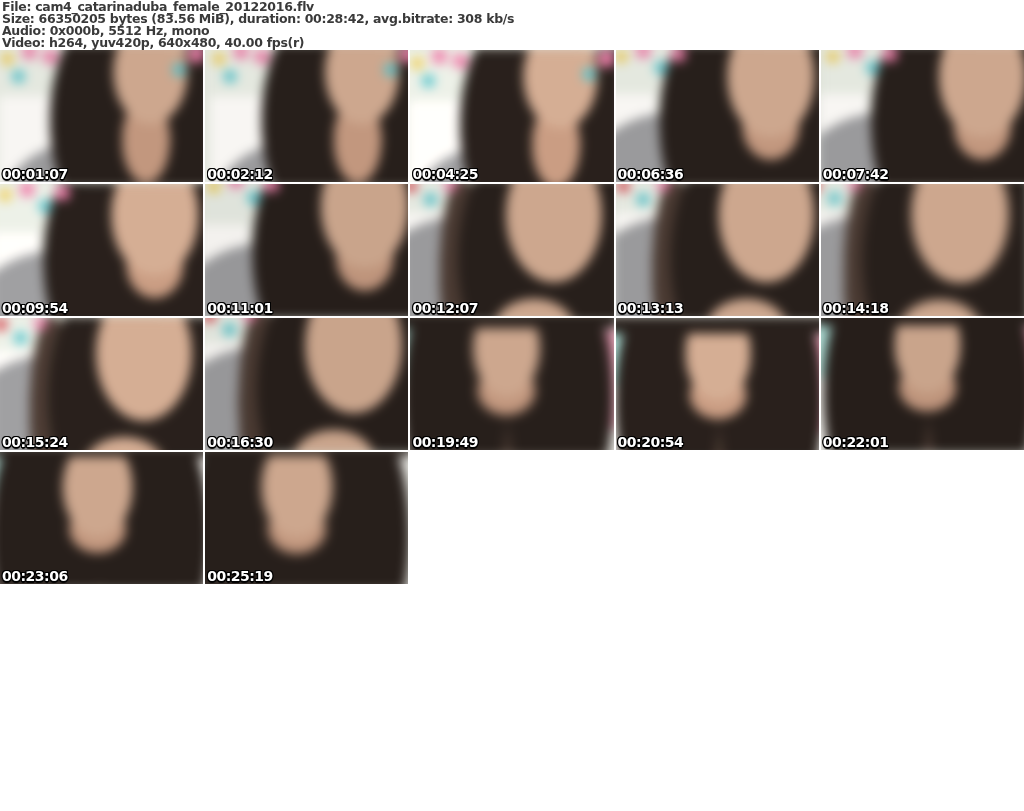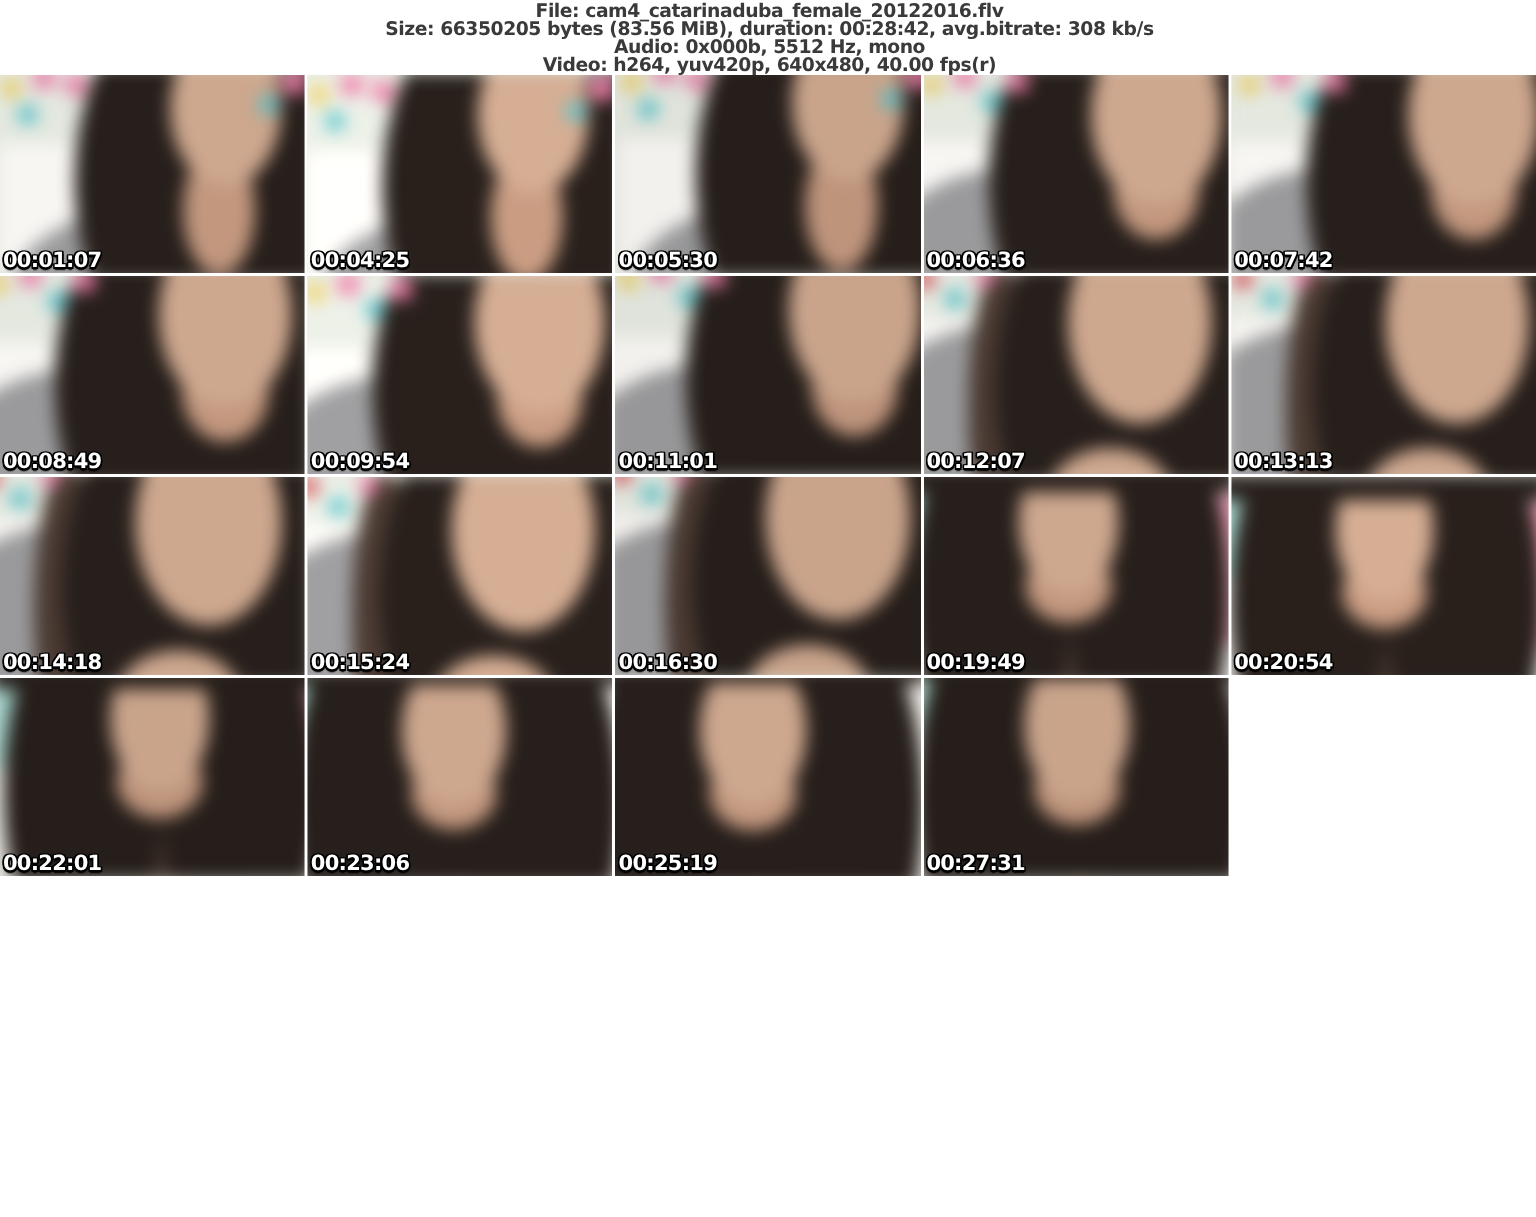--- a/index.html
+++ b/index.html
@@ -1,19 +1,19 @@
 <!DOCTYPE html>
 <html style="--page-bg: #ffffff; --header-text: #3a3a3a; --stamp-text: #ffffff; --stamp-outline: #000000; --wall: #e4e8df; --wall-bright: #f1f0ec; --hair: #271f1b; --hair-soft: #4a3a32; --skin: #cda78e; --skin-deep: #c2977e; --shirt: #9a9a9c; --shirt-light: #adadaf; --shirt-dark: #5e6165; --furniture: #f8f6f3; --decor-pink: #e87ca6; --decor-teal: #55bec6; --decor-yellow: #e7c85e; --decor-red: #cf4b52; --pillow: #a7d9d1; --blanket: #e293ad;"><head>
 <meta charset="utf-8">
 <style>
   html,body{margin:0;padding:0;background:var(--page-bg,#fff);}
   body{width:1024px;height:811px;overflow:hidden;font-family:"DejaVu Sans",sans-serif;}
 
   
-  .hdr{padding:1px 0 0 2px;height:49px;text-align:center;}
+  .hdr{padding:1px 0 0 2px;height:49px;}
   .hdr div{
     font-size:12.5px;line-height:12px;font-weight:bold;
     color:var(--header-text,#3a3a3a);letter-spacing:-0.3px;white-space:nowrap;
   }
 
   
   .grid{
     display:grid;width:1024px;height:668px;
     grid-template-columns:repeat(5,1fr);grid-template-rows:repeat(5,1fr);
     gap:2px;background:var(--page-bg,#fff);
@@ -126,41 +126,37 @@
     <div>Audio: 0x000b, 5512 Hz, mono</div>
     <div>Video: h264, yuv420p, 640x480, 40.00 fps(r)</div>
   </div>
 
   <div class="grid">
 
     <figure class="cell r1 c1">
       <div class="scene"></div>
       <figcaption class="stamp">00:01:07</figcaption>
     </figure>
+    <figure class="cell r1 c2">
+      <div class="scene"></div>
+      <figcaption class="stamp">00:02:12</figcaption>
+    </figure>
     <figure class="cell r1 c4">
       <div class="scene"></div>
       <figcaption class="stamp">00:04:25</figcaption>
     </figure>
-    <figure class="cell r1 c5">
-      <div class="scene"></div>
-      <figcaption class="stamp">00:05:30</figcaption>
-    </figure>
 
     <figure class="cell r2 c1">
       <div class="scene"></div>
       <figcaption class="stamp">00:06:36</figcaption>
     </figure>
     <figure class="cell r2 c2">
       <div class="scene"></div>
       <figcaption class="stamp">00:07:42</figcaption>
     </figure>
-    <figure class="cell r2 c3">
-      <div class="scene"></div>
-      <figcaption class="stamp">00:08:49</figcaption>
-    </figure>
     <figure class="cell r2 c4">
       <div class="scene"></div>
       <figcaption class="stamp">00:09:54</figcaption>
     </figure>
     <figure class="cell r2 c5">
       <div class="scene"></div>
       <figcaption class="stamp">00:11:01</figcaption>
     </figure>
 
     <figure class="cell r3 c1">
@@ -197,20 +193,16 @@
       <figcaption class="stamp">00:22:01</figcaption>
     </figure>
 
     <figure class="cell r5 c1">
       <div class="scene"></div>
       <figcaption class="stamp">00:23:06</figcaption>
     </figure>
     <figure class="cell r5 c3">
       <div class="scene"></div>
       <figcaption class="stamp">00:25:19</figcaption>
-    </figure>
-    <figure class="cell r5 c5">
-      <div class="scene"></div>
-      <figcaption class="stamp">00:27:31</figcaption>
     </figure>
 
   </div>
 </div>
 
 </body></html>

